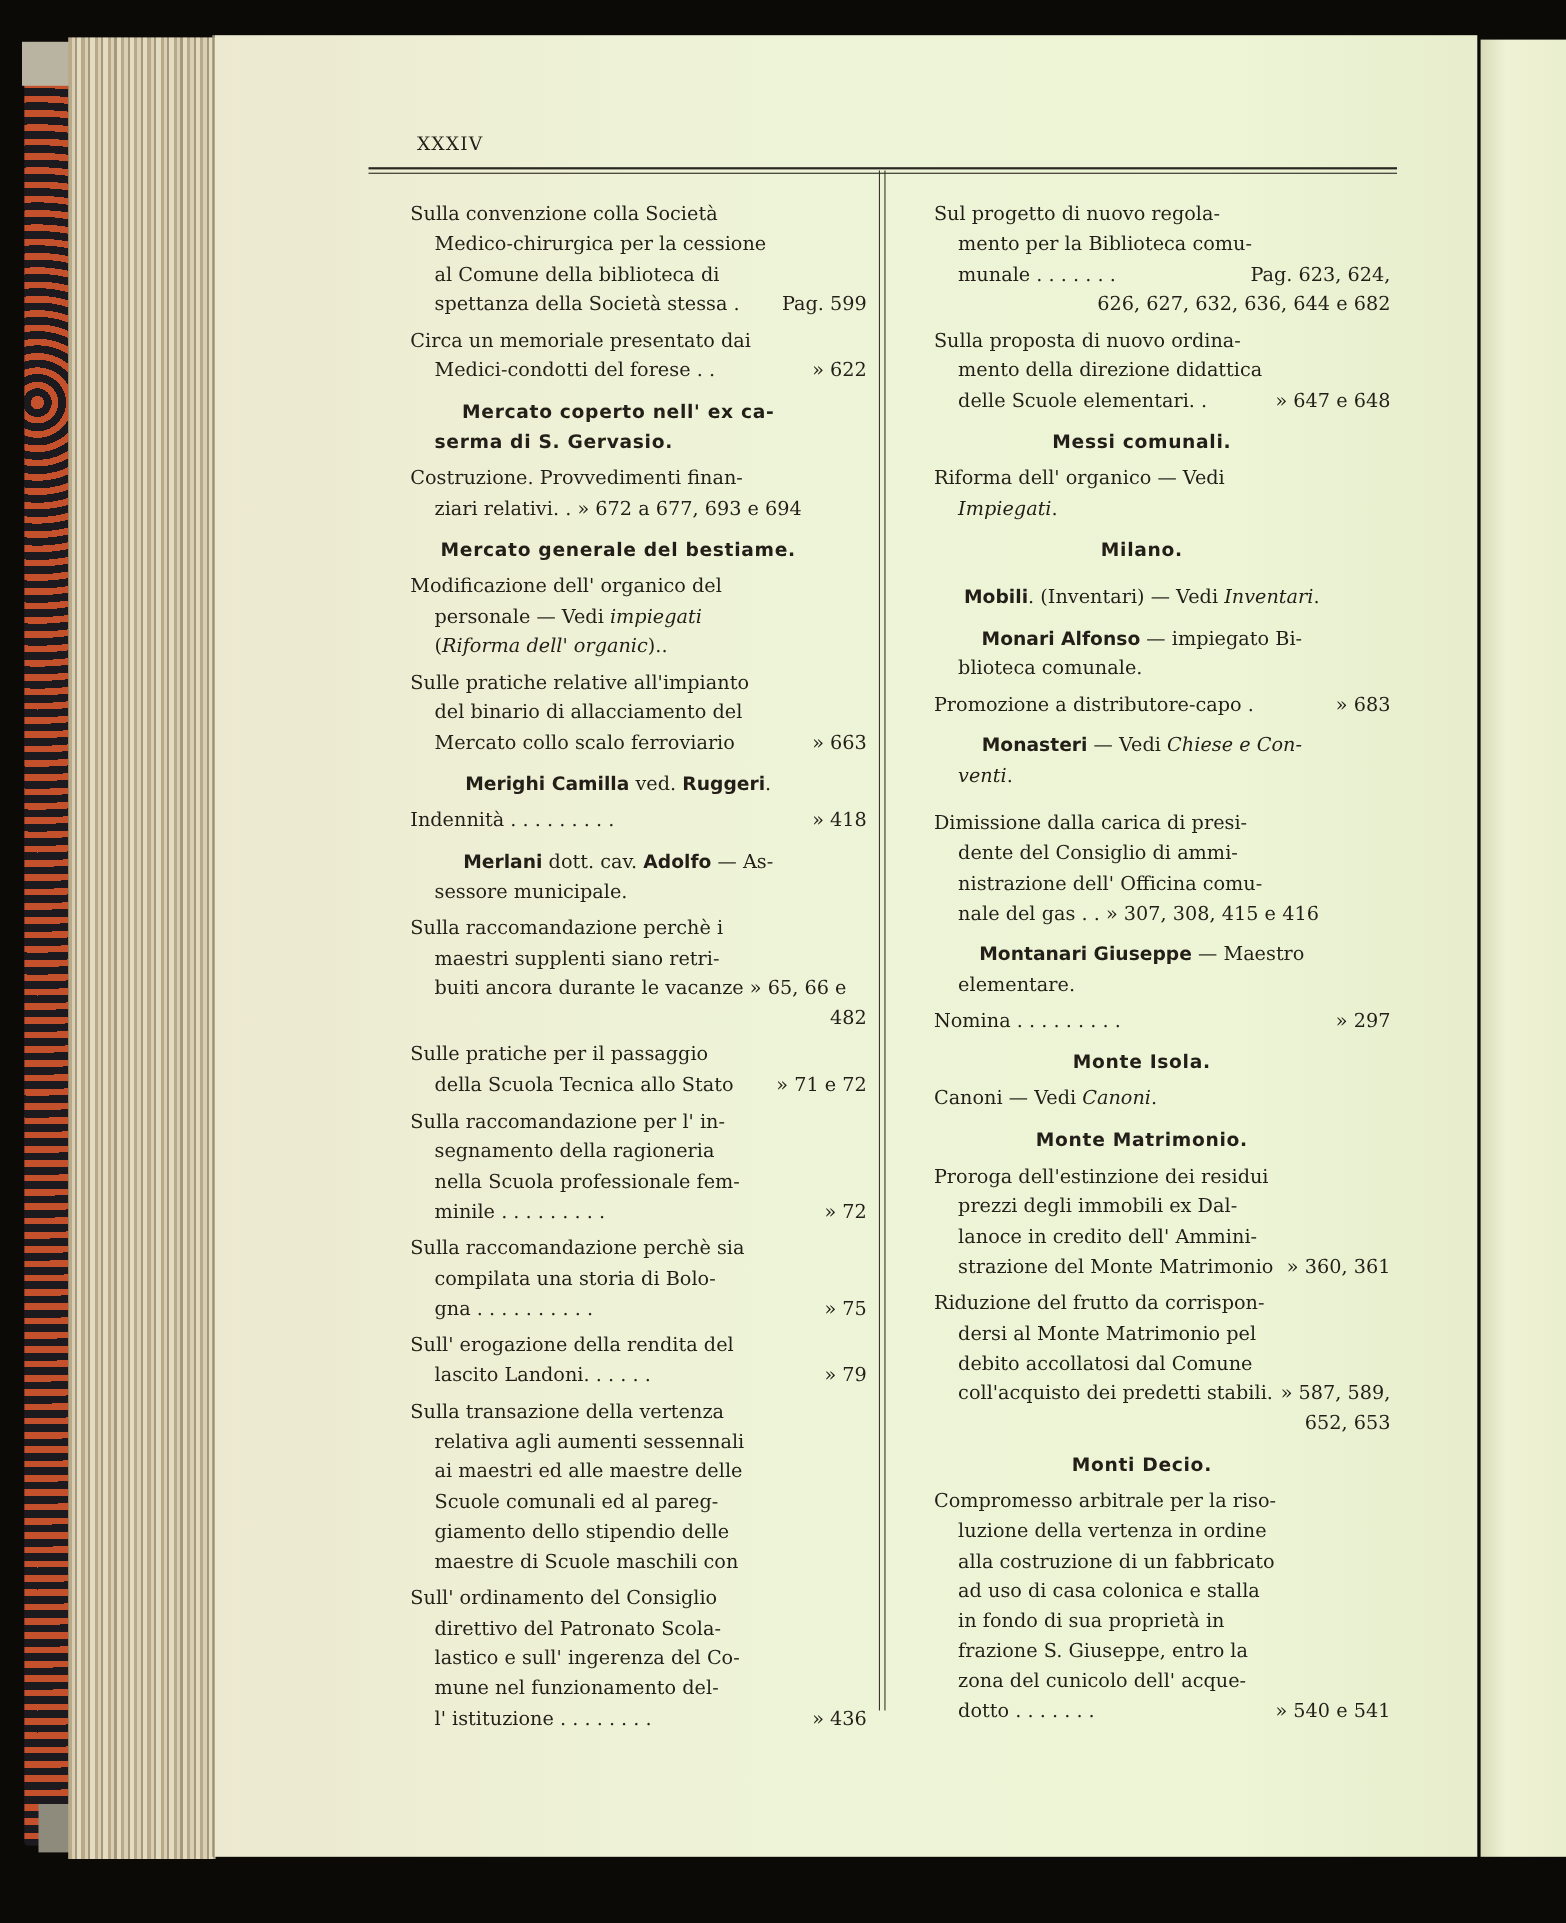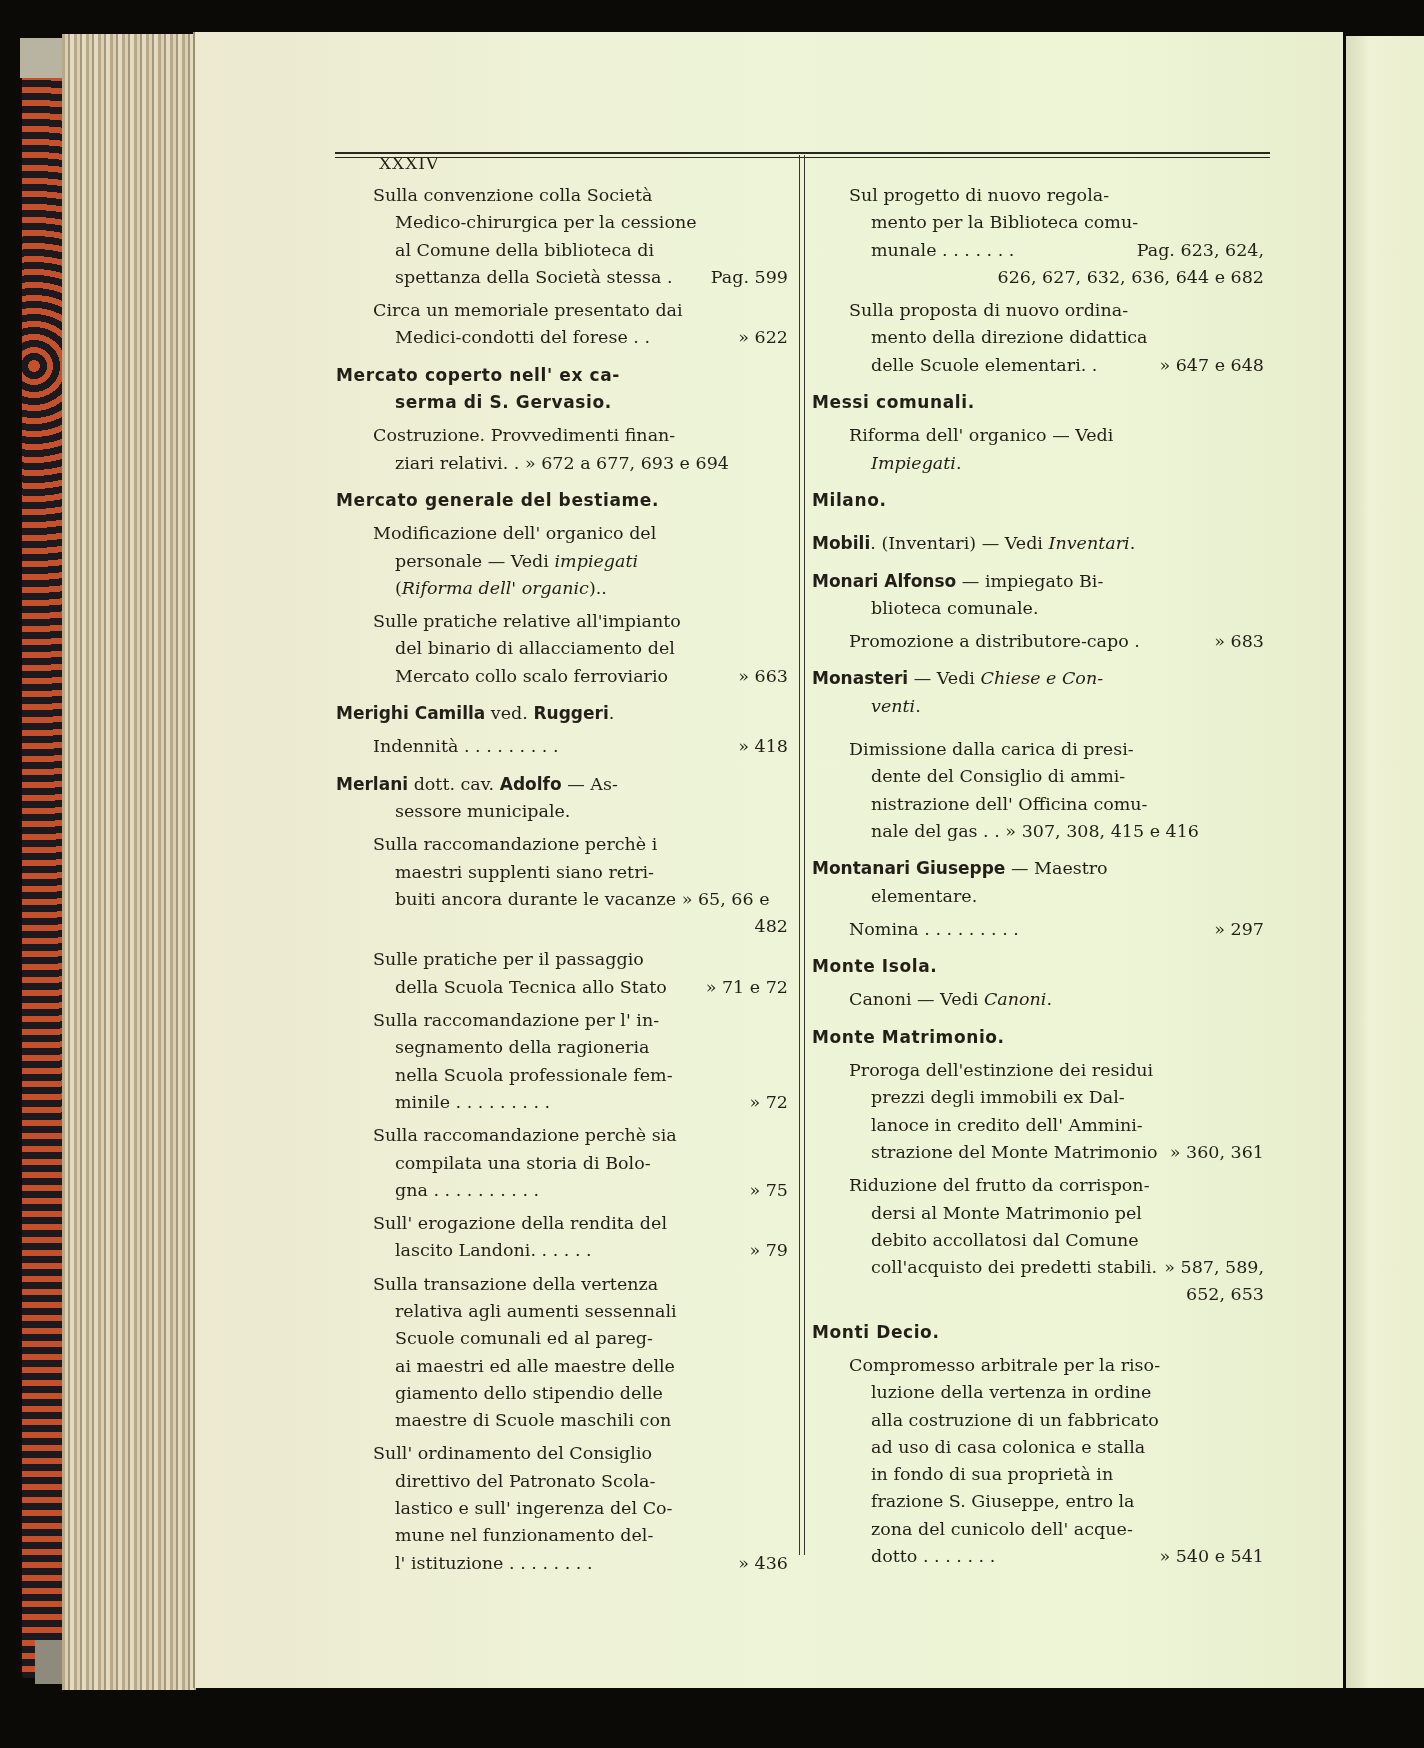--- a/index.html
+++ b/index.html
@@ -10,31 +10,31 @@
     border-radius:4px;}
   .spine-tip-top{position:absolute;left:20px;top:38px;width:44px;height:40px;background:#b9b4a2;}
   .spine-tip-bot{position:absolute;left:35px;top:1640px;width:40px;height:44px;background:#8e8a7c;}
   .leaves{position:absolute;left:62px;top:34px;width:134px;height:1656px;
     background:repeating-linear-gradient(90deg,#b8a988 0 3px,#d8cfb4 3px 6px,#a8987a 6px 8px,#e4dcc2 8px 12px);}
   .page{position:absolute;left:193px;top:32px;width:1148px;height:1656px;
     background:linear-gradient(90deg,#ece9d0 0%,#eef3d7 35%,#edf5d6 80%,#e7edcd 100%);
     border-left:2px solid #9a916f;}
   .facing{position:absolute;left:1346px;top:36px;width:78px;height:1652px;
     background:linear-gradient(90deg,#d8dcb9,#eff2d4 30%,#eaefcf);}
-  .header-num{position:absolute;left:379px;top:121px;font-size:17px;letter-spacing:1px;margin-top:32px;}
+  .header-num{position:absolute;left:379px;top:121px;font-size:17px;letter-spacing:1px;}
   .rule{position:absolute;left:335px;width:935px;height:0;border-top:2px solid #2a2620;}
   .rule.r1{top:152px;} .rule.r2{top:157px;border-top-width:1px;}
   .divider{position:absolute;left:799px;top:155px;width:4px;height:1400px;
     border-left:1px solid #3a352c;border-right:1px solid #3a352c;}
   .col{position:absolute;top:176px;width:452px;}
   .col.left{left:336px;} .col.right{left:812px;}
   .entry{position:relative;}
   .ln{height:27.3px;line-height:27.3px;font-size:17.5px;white-space:nowrap;position:relative;}
   .head{font-family:"DejaVu Sans","Liberation Sans",sans-serif;font-weight:bold;font-size:17px;letter-spacing:0.6px;}
-  .i0{padding-left:0;} .i1{padding-left:37px;} .i2{padding-left:59px;}
+  .i0{padding-left:0;text-align:center;} .i1{padding-left:37px;} .i2{padding-left:59px;}
   .ref{position:absolute;right:0;top:0;}
   .gap{height:6px;} .gap-lg{height:10px;}
   em{font-style:italic;}
   .b{font-family:"DejaVu Sans","Liberation Sans",sans-serif;font-weight:bold;font-size:17px;}
 </style>
 </head>
 <body>
 
 <div class="spine"></div>
 <div class="spine-tip-top"></div>
@@ -130,22 +130,22 @@
     </div>
     <div class="entry">
       <div class="gap"></div>
       <div class="ln i1"><span>Sull' erogazione della rendita del</span></div>
       <div class="ln i2"><span>lascito Landoni. . . . . .</span><span class="ref">» 79</span></div>
     </div>
     <div class="entry">
       <div class="gap"></div>
       <div class="ln i1"><span>Sulla transazione della vertenza</span></div>
       <div class="ln i2"><span>relativa agli aumenti sessennali</span></div>
+      <div class="ln i2"><span>ai maestri ed alle maestre delle</span></div>
       <div class="ln i2"><span>Scuole comunali ed al pareg-</span></div>
-      <div class="ln i2"><span>ai maestri ed alle maestre delle</span></div>
       <div class="ln i2"><span>giamento dello stipendio delle</span></div>
       <div class="ln i2"><span>maestre di Scuole maschili con</span></div>
     </div>
     <div class="entry">
       <div class="gap"></div>
       <div class="ln i1"><span>Sull' ordinamento del Consiglio</span></div>
       <div class="ln i2"><span>direttivo del Patronato Scola-</span></div>
       <div class="ln i2"><span>lastico e sull' ingerenza del Co-</span></div>
       <div class="ln i2"><span>mune nel funzionamento del-</span></div>
       <div class="ln i2"><span>l' istituzione . . . . . . . .</span><span class="ref">» 436</span></div>

